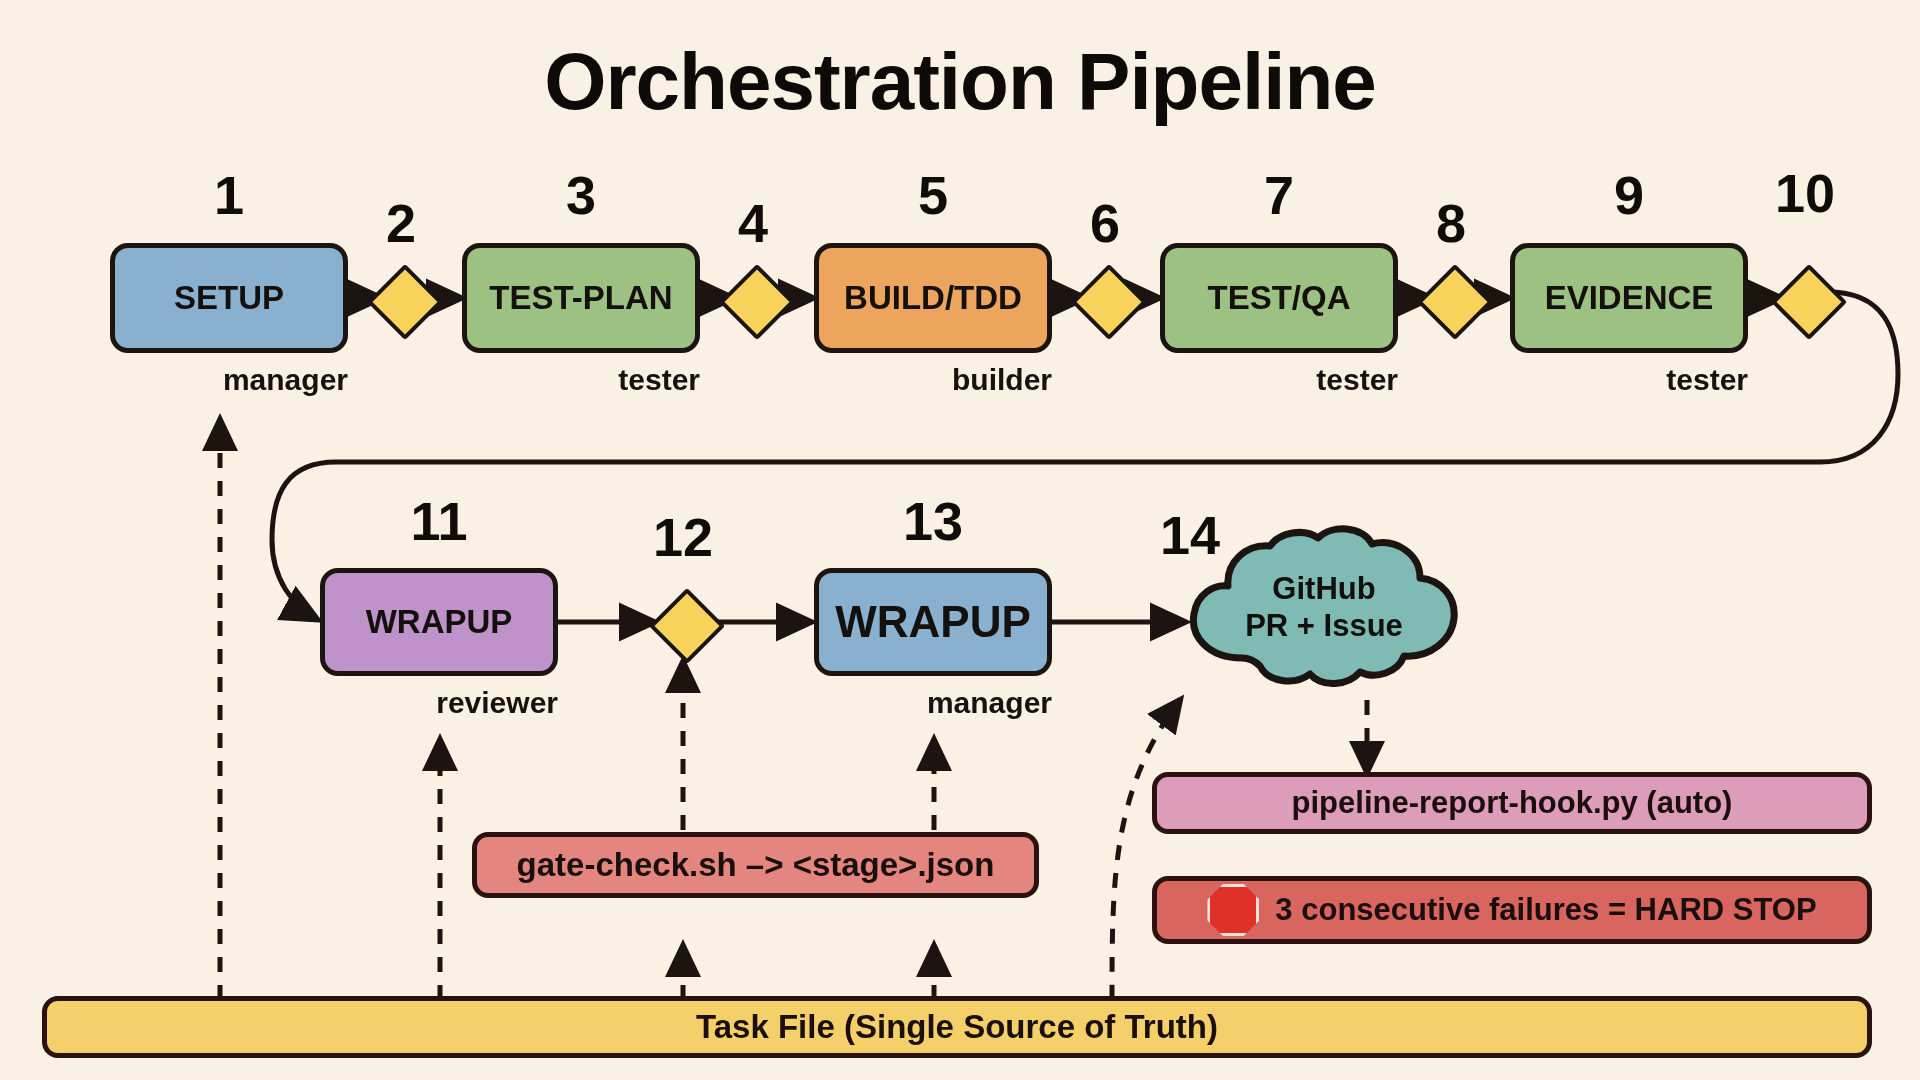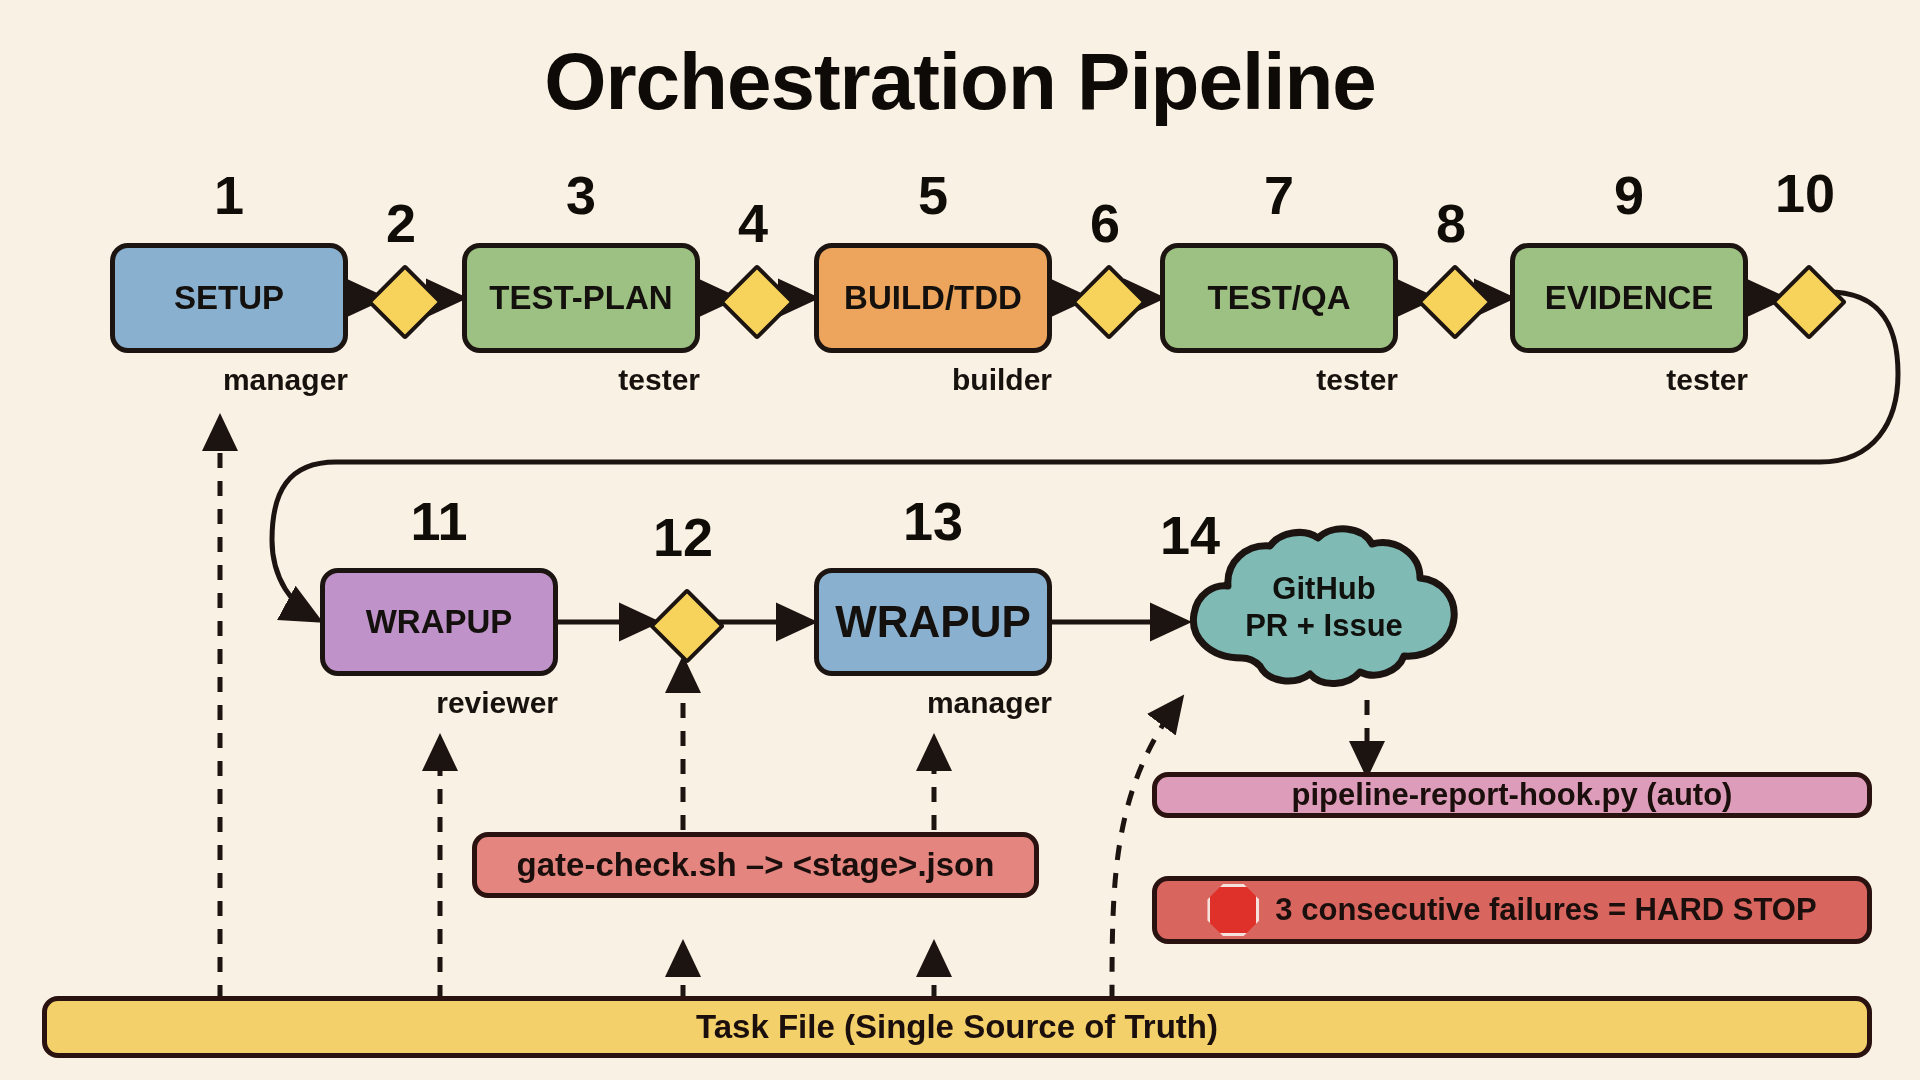--- a/index.html
+++ b/index.html
@@ -145,21 +145,21 @@
                C90,-8 114,-12 128,-2 C142,-16 172,-14 182,4 C206,-2 230,14 230,38
                C252,40 266,58 264,78 C262,100 240,118 214,116 C208,132 186,140 170,132
                C158,146 132,148 120,134 C104,146 78,142 70,126 C64,120 58,118 52,118 Z" fill="#7fbab5" stroke="#1c1411" stroke-width="7" stroke-linejoin="round"></path>
     </g>
   </svg>
   <div class="cloudlabel" style="left:1190px;top:555px;width:268px;height:106px;">
     <span>GitHub</span>
     <span>PR + Issue</span>
   </div>
 
-  <div class="wide" style="left:1152px;top:772px;width:720px;height:46px;background:#dd9cb9;font-size:31px;">
+  <div class="wide" style="left:1152px;top:772px;width:720px;height:62px;background:#dd9cb9;font-size:31px;">
     <span>pipeline-report-hook.py (auto)</span>
   </div>
 
   <div class="wide" style="left:1152px;top:876px;width:720px;height:68px;background:#d9655f;font-size:31px;">
     <span class="stopicon"></span>
     <span>3 consecutive failures = HARD STOP</span>
   </div>
 
   <div class="wide" style="left:472px;top:832px;width:567px;height:66px;background:#e4857f;font-size:33px;">
     <span>gate-check.sh –&gt; &lt;stage&gt;.json</span>

